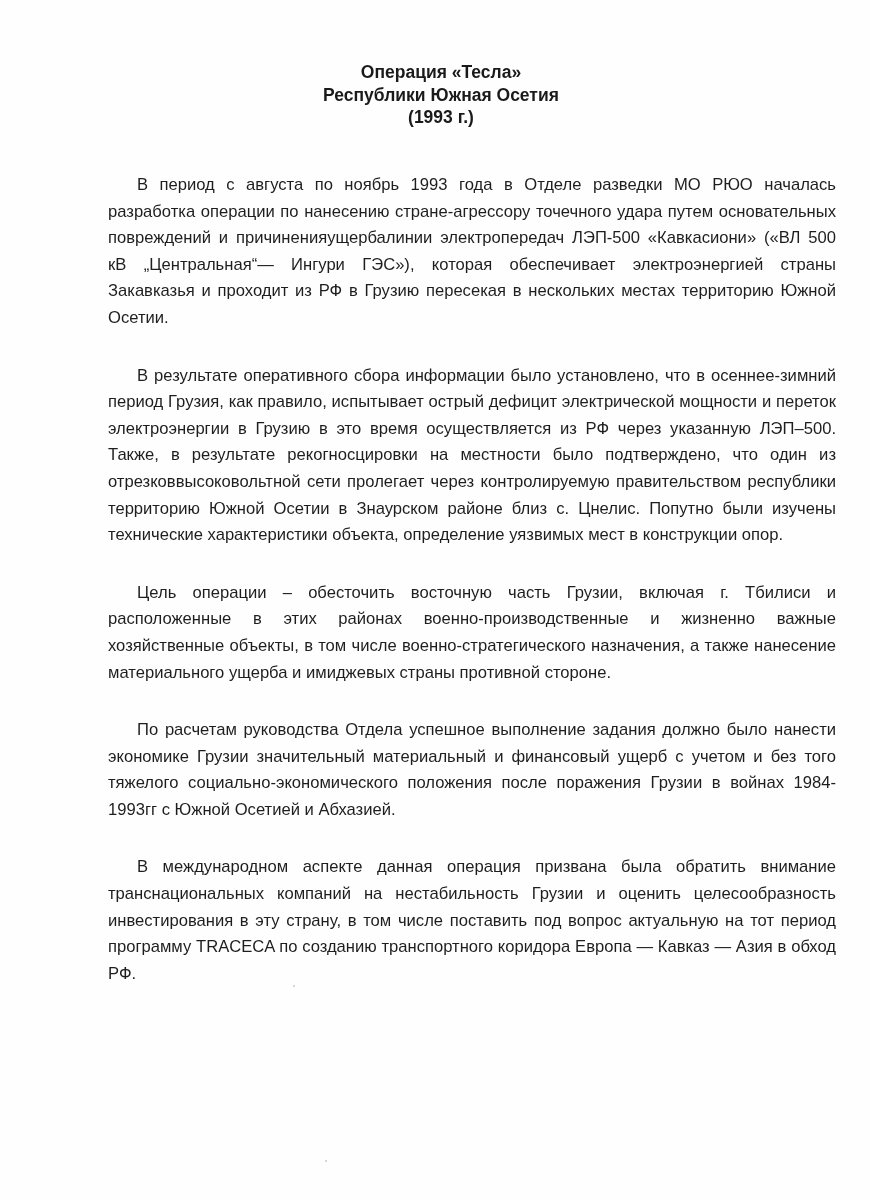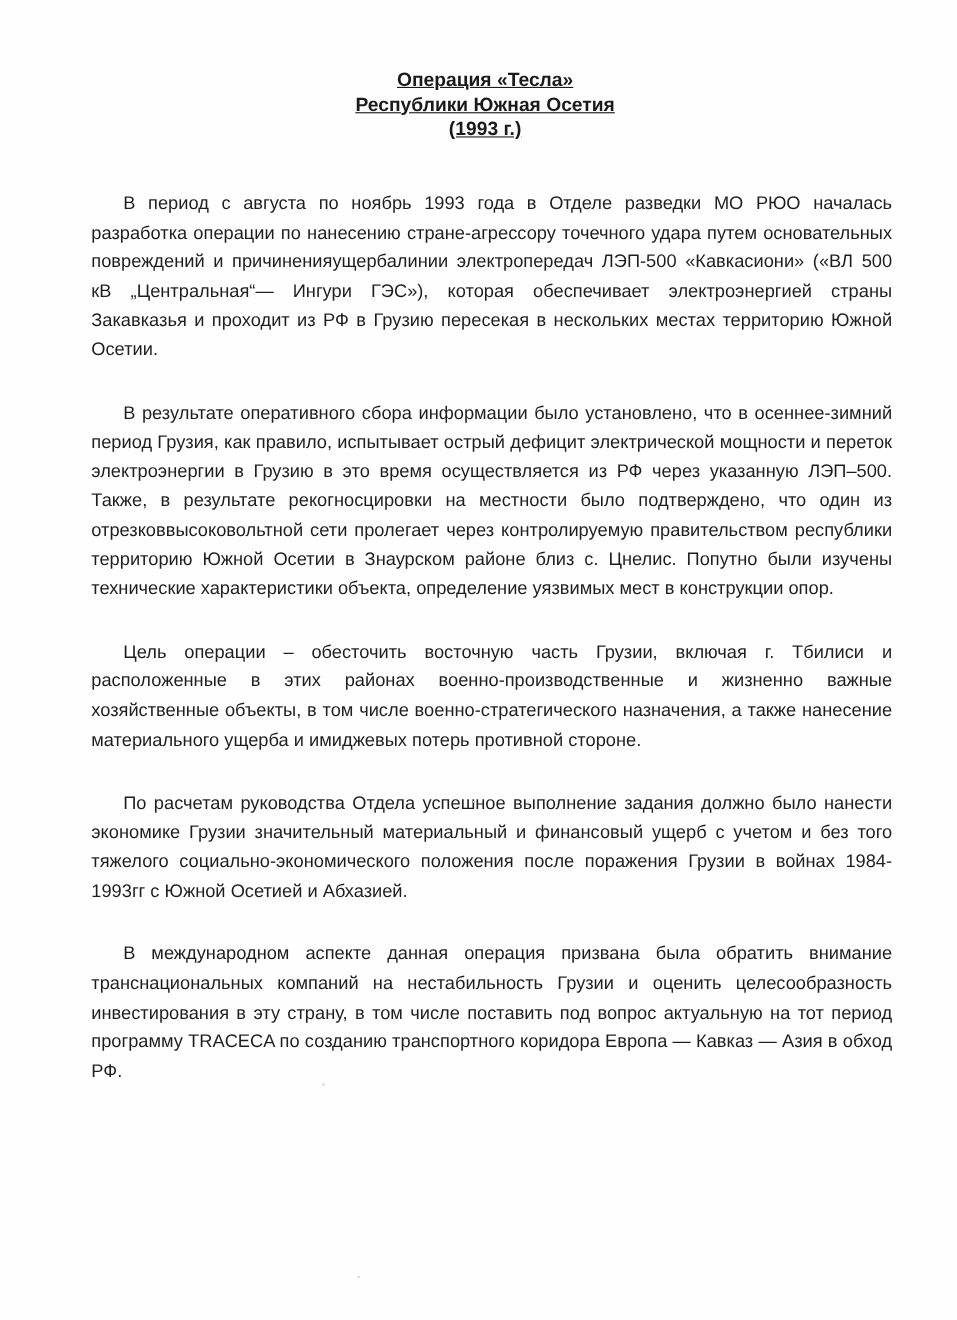--- a/index.html
+++ b/index.html
@@ -26,24 +26,24 @@
     position: absolute;
     top: 61px;
     left: 0;
     width: 870px;
     text-align: center;
     font-weight: bold;
     font-size: 17.5px;
     line-height: 22.5px;
     color: #1a1a1a;
   }
-  .title-block div { padding-left: 12px; text-decoration: underline; }
+  .title-block div { padding-left: 12px; }
   .body-text {
     position: absolute;
-    left: 83px;
+    left: 108px;
     top: 172px;
     width: 728px;
     font-size: 16.6px;
     line-height: 26.6px;
     text-align: justify;
     color: #1e1e1e;
   }
   .para {
     margin: 0;
     text-indent: 29px;
@@ -65,21 +65,21 @@
 
   <div class="title-block">
     <div>Операция «Тесла»</div>
     <div>Республики Южная Осетия</div>
     <div>(1993 г.)</div>
   </div>
 
   <div class="body-text">
     <p class="para">В период с августа по ноябрь 1993 года в Отделе разведки МО РЮО началась разработка операции по нанесению стране-агрессору точечного удара путем основательных повреждений и причиненияущербалинии электропередач ЛЭП-500 «Кавкасиони» («ВЛ 500 кВ „Центральная“— Ингури ГЭС»), которая обеспечивает электроэнергией страны Закавказья и проходит из РФ в Грузию пересекая в нескольких местах территорию Южной Осетии.</p>
     <p class="para gap">В результате оперативного сбора информации было установлено, что в осеннее-зимний период Грузия, как правило, испытывает острый дефицит электрической мощности и переток электроэнергии в Грузию в это время осуществляется из РФ через указанную ЛЭП–500. Также, в результате рекогносцировки на местности было подтверждено, что один из отрезковвысоковольтной сети пролегает через контролируемую правительством республики территорию Южной Осетии в Знаурском районе близ с. Цнелис. Попутно были изучены технические характеристики объекта, определение уязвимых мест в конструкции опор.</p>
-    <p class="para gap">Цель операции – обесточить восточную часть Грузии, включая г. Тбилиси и расположенные в этих районах военно-производственные и жизненно важные хозяйственные объекты, в том числе военно-стратегического назначения, а также нанесение материального ущерба и имиджевых потерь противной стороне.</p>
+    <p class="para gap">Цель операции – обесточить восточную часть Грузии, включая г. Тбилиси и расположенные в этих районах военно-производственные и жизненно важные хозяйственные объекты, в том числе военно-стратегического назначения, а также нанесение материального ущерба и имиджевых страны противной стороне.</p>
     <p class="para gap">По расчетам руководства Отдела успешное выполнение задания должно было нанести экономике Грузии значительный материальный и финансовый ущерб с учетом и без того тяжелого социально-экономического положения после поражения Грузии в войнах 1984-1993гг с Южной Осетией и Абхазией.</p>
     <p class="para gap">В международном аспекте данная операция призвана была обратить внимание транснациональных компаний на нестабильность Грузии и оценить целесообразность инвестирования в эту страну, в том числе поставить под вопрос актуальную на тот период программу TRACECA по созданию транспортного коридора Европа — Кавказ — Азия в обход РФ.</p>
   </div>
 
   <span class="speck" style="left:430px; top:728px;"></span>
   <span class="speck" style="left:612px; top:404px;"></span>
   <span class="speck" style="left:293px; top:985px;"></span>
   <span class="speck" style="left:325px; top:1160px;"></span>
 </div>
 

